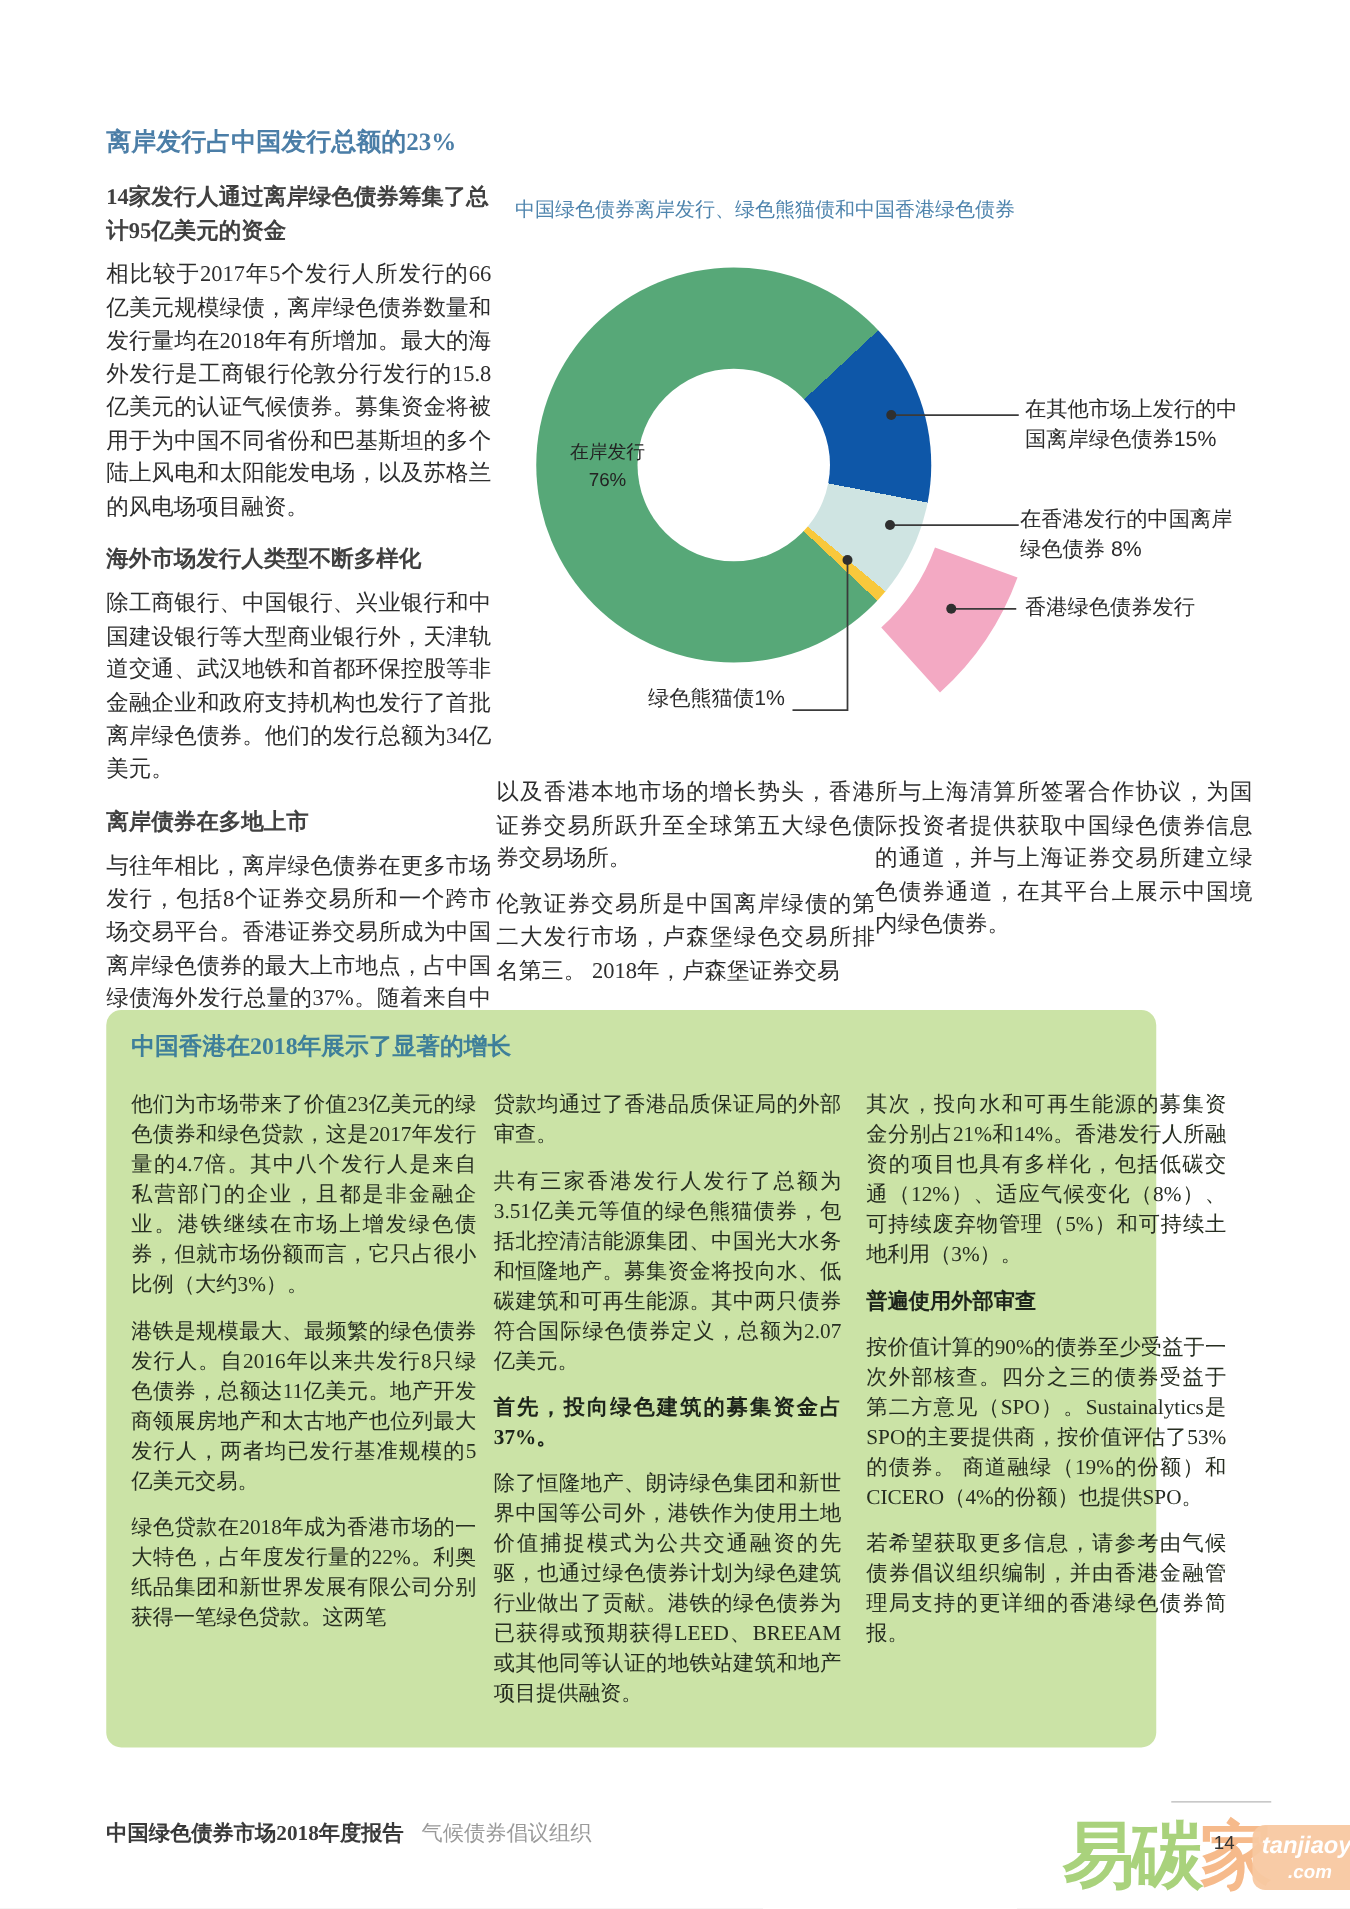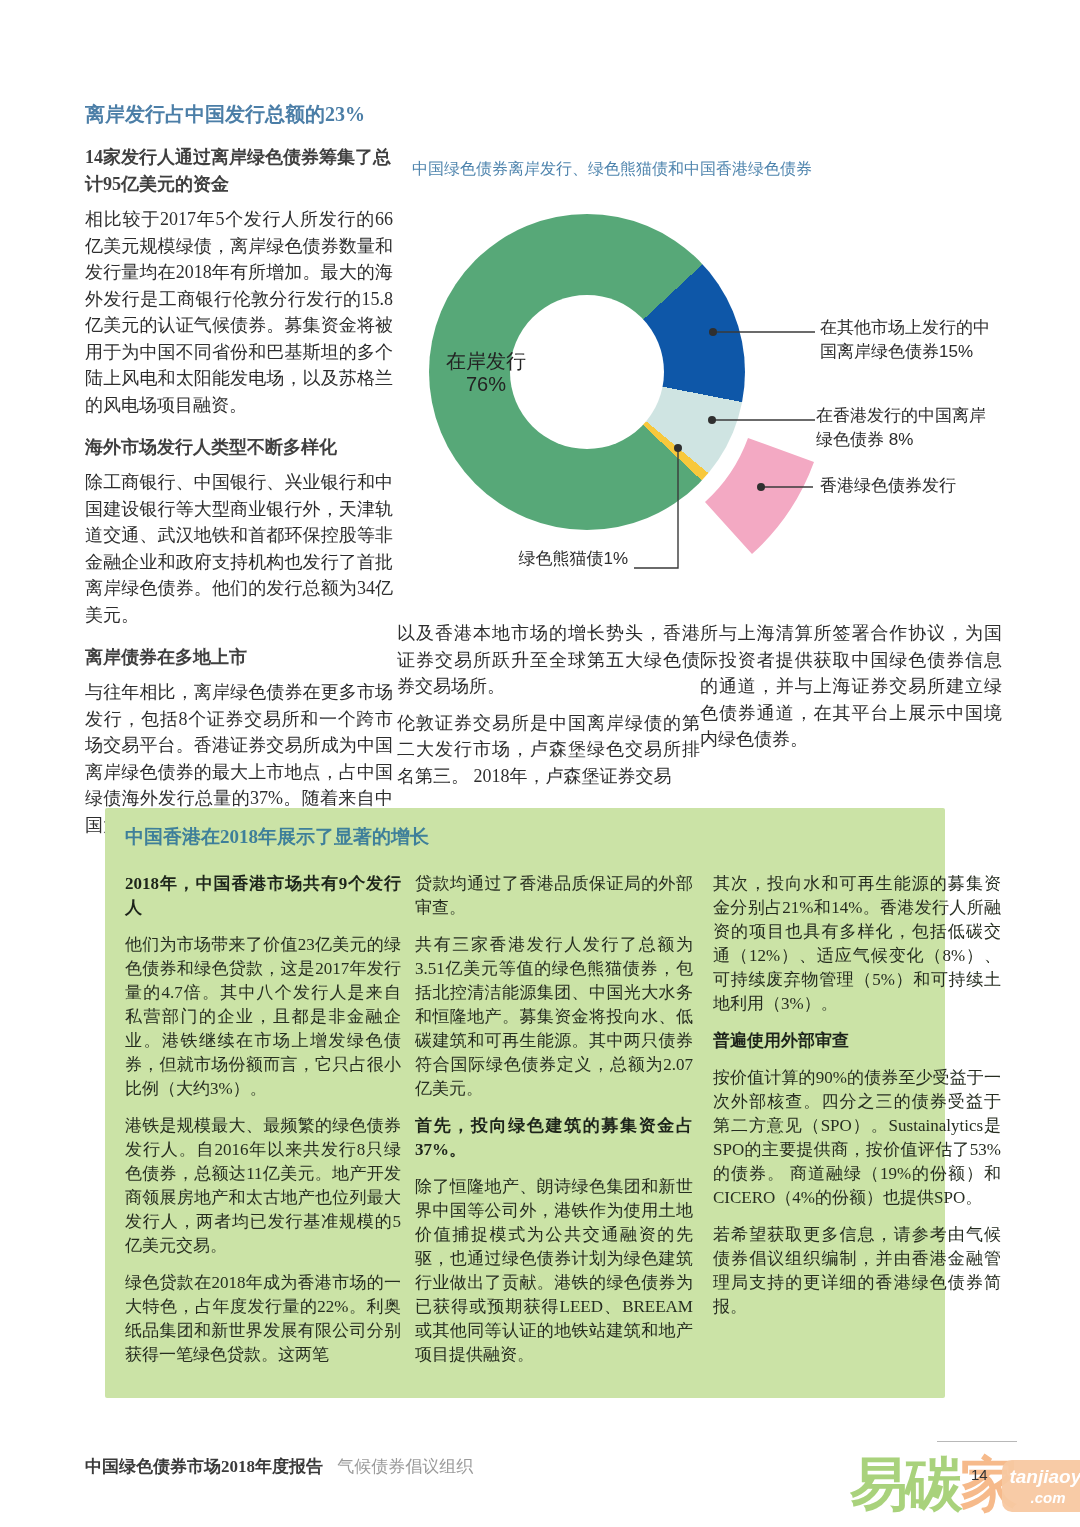--- a/index.html
+++ b/index.html
@@ -12,35 +12,35 @@
   .h1{font-size:20px;line-height:28px;font-weight:bold;color:#4b7ea7;margin:0 0 16px 0;}
   .subhead{font-size:18px;line-height:27px;font-weight:bold;color:#404040;margin:16px 0 8px 0;}
   .body-p{font-size:18px;line-height:26.5px;margin:0 0 10px 0;text-align:justify;}
 
   
   .chart-title{left:412px;top:156px;width:600px;font-size:16px;line-height:26px;color:#4e84ad;
                font-family:"Liberation Sans","DejaVu Sans",sans-serif;}
   .chart-wrap{left:400px;top:200px;width:620px;height:420px;font-family:"Liberation Sans","DejaVu Sans",sans-serif;}
   .donut-ring{position:absolute;left:29px;top:14px;width:316px;height:316px;border-radius:50%;}
   .donut-hole{position:absolute;left:110px;top:95px;width:154px;height:154px;border-radius:50%;background:#fff;}
-  .donut-label{position:absolute;left:27px;top:150px;width:118px;text-align:center;font-size:20px;
+  .donut-label{position:absolute;left:27px;top:150px;width:118px;text-align:center;font-size:15px;
                line-height:23px;color:#232323;white-space:pre-line;}
   .chart-svg{position:absolute;left:0;top:0;width:620px;height:420px;}
   .callout{position:absolute;font-size:17px;line-height:24px;color:#2b2b2b;white-space:pre-line;}
   .co-other{left:420px;top:116px;width:185px;}
   .co-hk-off{left:416px;top:204px;width:185px;}
   .co-hk-iss{left:420px;top:274px;width:185px;}
   .co-panda{left:90px;top:347px;width:138px;text-align:right;}
 
   
   .cont-col2{left:397px;top:620px;width:303px;}
   .cont-col3{left:700px;top:620px;width:302px;}
 
   
-  .box{left:85px;top:808px;width:840px;height:590px;background:#cbe3a6;border-radius:2px;margin-left:20px;}
+  .box{left:85px;top:808px;width:840px;height:590px;background:#cbe3a6;border-radius:12px;}
   .box-title{position:absolute;left:20px;top:16px;width:860px;font-size:19px;font-weight:bold;color:#3e7f9a;}
   .box-col{position:absolute;top:64px;}
   .bc1{left:20px;width:276px;}
   .bc2{left:310px;width:278px;}
   .bc3{left:608px;width:288px;}
   .box p{font-size:17px;line-height:24px;margin:0 0 13px 0;text-align:justify;color:#262d20;}
   .box .bsub{font-weight:bold;color:#1d241a;}
 
   
   .footer{left:85px;top:1455px;width:700px;font-size:17px;}
@@ -111,21 +111,20 @@
     <p class="body-p">伦敦证券交易所是中国离岸绿债的第二大发行市场，卢森堡绿色交易所排名第三。 2018年，卢森堡证券交易</p>
   </div>
   <div class="abs cont-col3">
     <p class="body-p">所与上海清算所签署合作协议，为国际投资者提供获取中国绿色债券信息的通道，并与上海证券交易所建立绿色债券通道，在其平台上展示中国境内绿色债券。</p>
   </div>
 
   <div class="abs box">
     <div class="box-title">中国香港在2018年展示了显著的增长</div>
 
     <div class="box-col bc1">
-      <p class="bsub">2018年，中国香港市场共有9个发行人</p>
       <p>他们为市场带来了价值23亿美元的绿色债券和绿色贷款，这是2017年发行量的4.7倍。其中八个发行人是来自私营部门的企业，且都是非金融企业。港铁继续在市场上增发绿色债券，但就市场份额而言，它只占很小比例（大约3%）。</p>
       <p>港铁是规模最大、最频繁的绿色债券发行人。自2016年以来共发行8只绿色债券，总额达11亿美元。地产开发商领展房地产和太古地产也位列最大发行人，两者均已发行基准规模的5亿美元交易。</p>
       <p>绿色贷款在2018年成为香港市场的一大特色，占年度发行量的22%。利奥纸品集团和新世界发展有限公司分别获得一笔绿色贷款。这两笔</p>
     </div>
 
     <div class="box-col bc2">
       <p>贷款均通过了香港品质保证局的外部审查。</p>
       <p>共有三家香港发行人发行了总额为3.51亿美元等值的绿色熊猫债券，包括北控清洁能源集团、中国光大水务和恒隆地产。募集资金将投向水、低碳建筑和可再生能源。其中两只债券符合国际绿色债券定义，总额为2.07亿美元。</p>
       <p class="bsub">首先，投向绿色建筑的募集资金占37%。</p>
       <p>除了恒隆地产、朗诗绿色集团和新世界中国等公司外，港铁作为使用土地价值捕捉模式为公共交通融资的先驱，也通过绿色债券计划为绿色建筑行业做出了贡献。港铁的绿色债券为已获得或预期获得LEED、BREEAM或其他同等认证的地铁站建筑和地产项目提供融资。</p>

